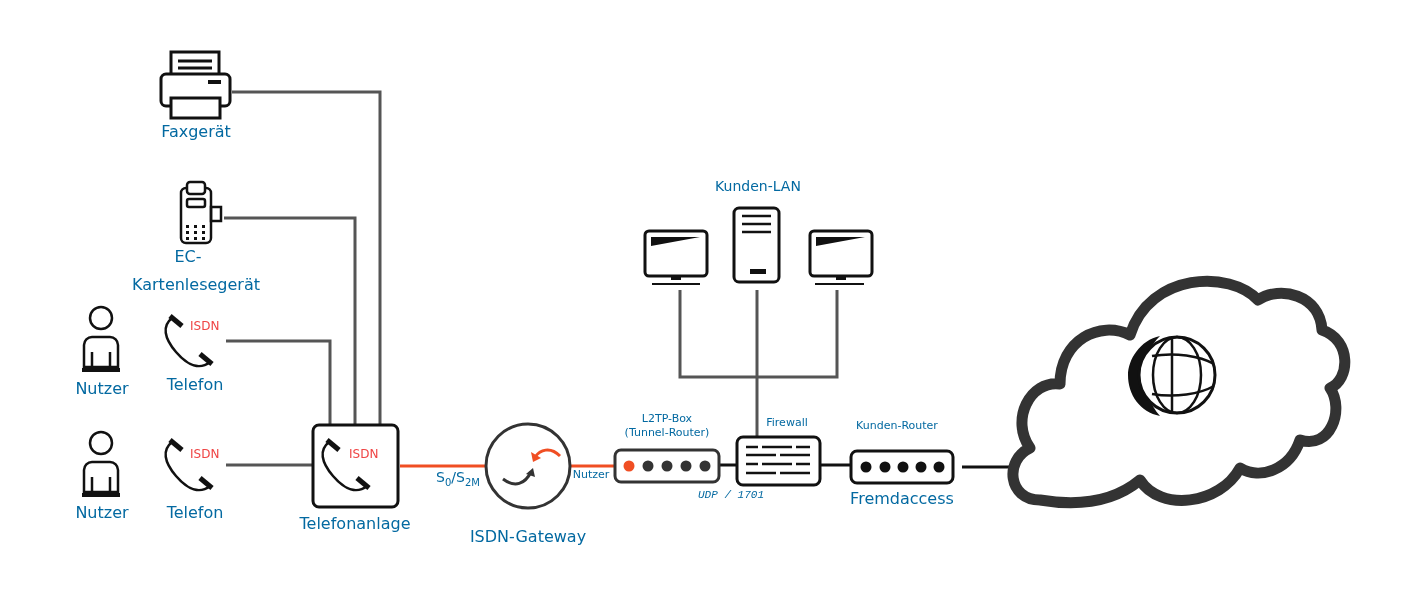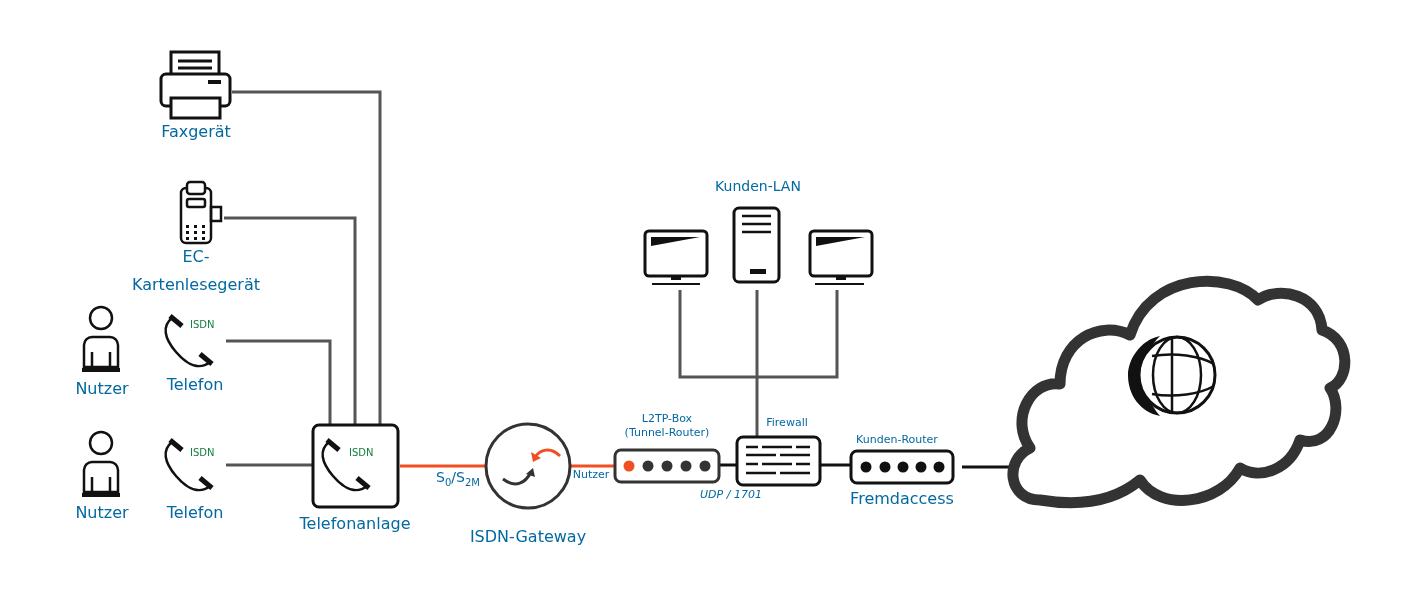--- a/index.html
+++ b/index.html
@@ -2,22 +2,22 @@
 <html><head>
 <meta charset="utf-8">
 <style>
   html,body{margin:0;padding:0;background:#ffffff;}
   body{width:1414px;height:608px;position:relative;overflow:hidden;font-family:"DejaVu Sans","Liberation Sans",sans-serif;color:#111;}
   svg.diagram{position:absolute;left:0;top:0;}
   .lbl{position:absolute;white-space:nowrap;color:#0369a1;transform:translateX(-50%);text-align:center;line-height:1.15;}
   .l17{font-size:16px;}
   .l15{font-size:14px;}
   .l12{font-size:11px;}
-  .l11i{font-size:11px;font-style:italic;}
-  .isdn{position:absolute;font-size:10px;color:#15803d;white-space:nowrap;}
+  .l11i{font-size:11px;font-style:italic;font-family:Liberation Mono, monospace;}
+  .isdn{position:absolute;font-size:12px;color:#ef4444;white-space:nowrap;}
   .sub{font-size:10px;vertical-align:-4px;}
 </style>
 </head>
 <body>
 
 <svg class="diagram" width="1414" height="608" viewBox="0 0 1414 608">
 
   <g fill="none" stroke="#555" stroke-width="3">
     <polyline points="232,92 380,92 380,424"></polyline>
     <polyline points="224,218 355,218 355,424"></polyline>
@@ -173,21 +173,21 @@
     <path d="M1160 336 C1140 340 1128 360 1128 375 C1128 395 1140 412 1160 416 C1150 405 1145 390 1145 375 C1145 360 1150 345 1160 336 Z" fill="#111"></path>
     <circle cx="1177" cy="375" r="38" fill="#fff" stroke="#111" stroke-width="3"></circle>
     <ellipse cx="1177" cy="375" rx="24" ry="38" fill="none" stroke="#111" stroke-width="2.5"></ellipse>
     <line x1="1172" y1="337" x2="1172" y2="413" stroke="#111" stroke-width="2.5"></line>
     <path d="M1152 356 C1175 352 1200 356 1214 364" fill="none" stroke="#111" stroke-width="2.5"></path>
     <path d="M1152 394 C1175 398 1200 394 1214 386" fill="none" stroke="#111" stroke-width="2.5"></path>
   </g>
 </svg>
 
 <div class="lbl l17" style="left:196px;top:123px;">Faxgerät</div>
-<div class="lbl l17" style="left:196px;top:248px;">EC-</div>
+<div class="lbl l17" style="left:188px;top:248px;">EC-</div>
 <div class="lbl l17" style="left:196px;top:276px;">Kartenlesegerät</div>
 
 <div class="lbl l17" style="left:102px;top:380px;">Nutzer</div>
 <div class="lbl l17" style="left:102px;top:504px;">Nutzer</div>
 
 <div class="isdn" style="left:190px;top:319px;">ISDN</div>
 <div class="lbl l17" style="left:195px;top:376px;">Telefon</div>
 <div class="isdn" style="left:190px;top:447px;">ISDN</div>
 <div class="lbl l17" style="left:195px;top:504px;">Telefon</div>
 
@@ -197,16 +197,16 @@
 <div class="lbl l15" style="left:458px;top:469px;"><span>S</span><span class="sub">0</span>/<span>S</span><span class="sub">2M</span></div>
 <div class="lbl l12" style="left:591px;top:469px;">Nutzer</div>
 <div class="lbl l17" style="left:528px;top:528px;">ISDN-Gateway</div>
 
 <div class="lbl l12" style="left:667px;top:413px;">L2TP-Box</div>
 <div class="lbl l12" style="left:667px;top:427px;">(Tunnel-Router)</div>
 <div class="lbl l11i" style="left:731px;top:489px;">UDP / 1701</div>
 
 <div class="lbl l12" style="left:787px;top:417px;">Firewall</div>
 
-<div class="lbl l12" style="left:897px;top:434px;">Kunden-Router</div>
+<div class="lbl l12" style="left:897px;top:420px;">Kunden-Router</div>
 <div class="lbl l17" style="left:902px;top:490px;">Fremdaccess</div>
 
 <div class="lbl l15" style="left:758px;top:178px;">Kunden-LAN</div>
 
 </body></html>

